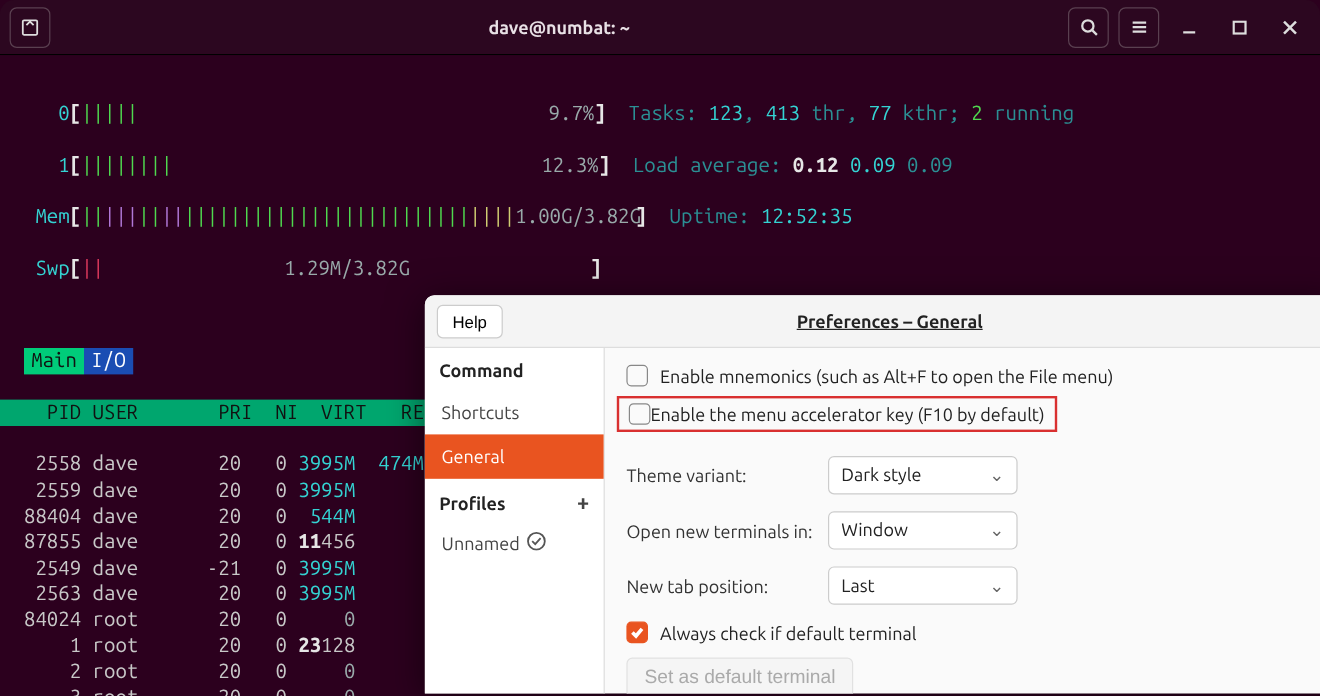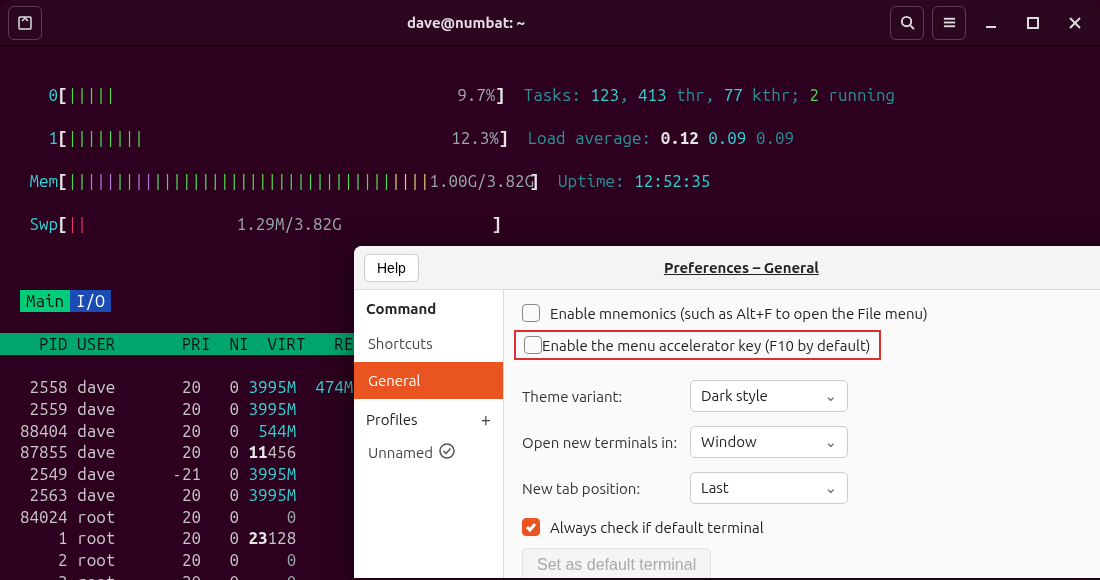--- a/index.html
+++ b/index.html
@@ -137,21 +137,21 @@
 }
 .prefs-sidebar .item {
   padding: 10px 14px;
   color: #444;
   cursor: pointer;
 }
 .prefs-sidebar .item.active { background: #e95420; color: #fff; }
 .profiles-row {
   display: flex; align-items: center;
   padding: 10px 12px 8px 12px;
-  font-weight: 400;
+  font-weight: 700;
 }
 .profiles-row .plus { margin-left: auto; color: #444; font-size: 18px; }
 .profile-item {
   display: flex; align-items: center;
   padding: 6px 14px;
   color: #444;
 }
 .profile-item .check { margin-left: 6px; }
 
 .prefs-content { flex: 1; padding: 14px 18px; }

